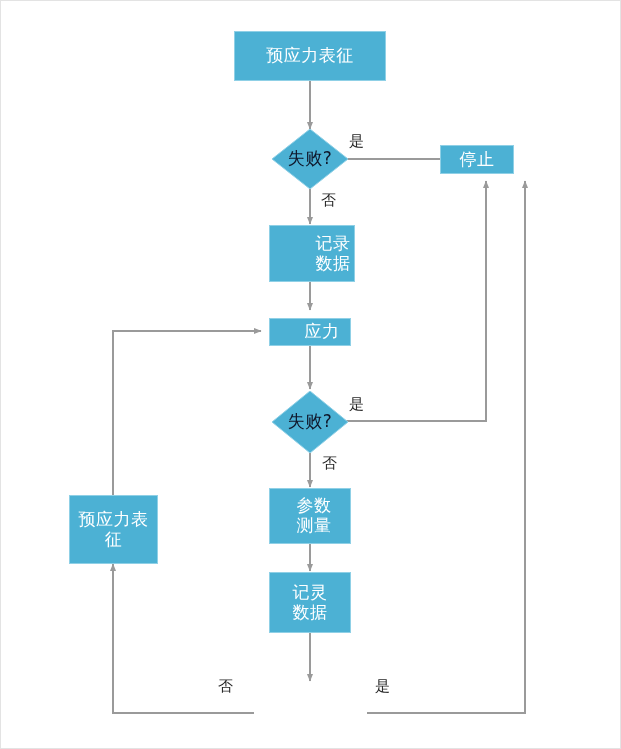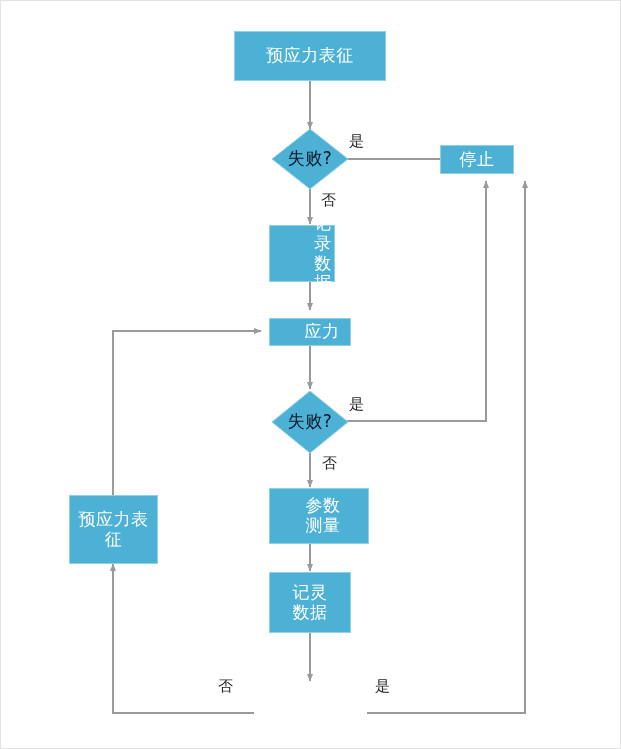--- a/index.html
+++ b/index.html
@@ -127,37 +127,37 @@
     <svg class="diamond-shape" viewBox="0 0 76 60" preserveAspectRatio="none">
       <polygon points="38,0 76,30 38,60 0,30" fill="#4CB1D4" stroke="#8fd0e6" stroke-width="1"></polygon>
     </svg>
     <div class="diamond-label">失败?</div>
   </div>
 
   <div class="node" style="left:439px; top:144px; width:74px; height:29px;">
     <span>停止</span>
   </div>
 
-  <div class="node" style="left:268px; top:224px; width:66px; height:57px;padding-left:42px;">
+  <div class="node" style="left:268px; top:224px; width:86px; height:57px;padding-left:42px;">
     <span>记录
 数据</span>
   </div>
 
   <div class="node" style="left:268px; top:317px; width:82px; height:28px;padding-left:24px;">
     <span>应力</span>
   </div>
 
   <div class="diamond-wrap" style="left:271px; top:390px; width:76px; height:62px;">
     <svg class="diamond-shape" viewBox="0 0 76 62" preserveAspectRatio="none">
       <polygon points="38,0 76,31 38,62 0,31" fill="#4CB1D4" stroke="#8fd0e6" stroke-width="1"></polygon>
     </svg>
     <div class="diamond-label">失败?</div>
   </div>
 
-  <div class="node" style="left:268px; top:487px; width:100px; height:56px;padding-left:8px;">
+  <div class="node" style="left:268px; top:487px; width:82px; height:56px;padding-left:8px;">
     <span>参数
 测量</span>
   </div>
 
   <div class="node" style="left:268px; top:571px; width:82px; height:61px;">
     <span>记灵
 数据</span>
   </div>
 
 

